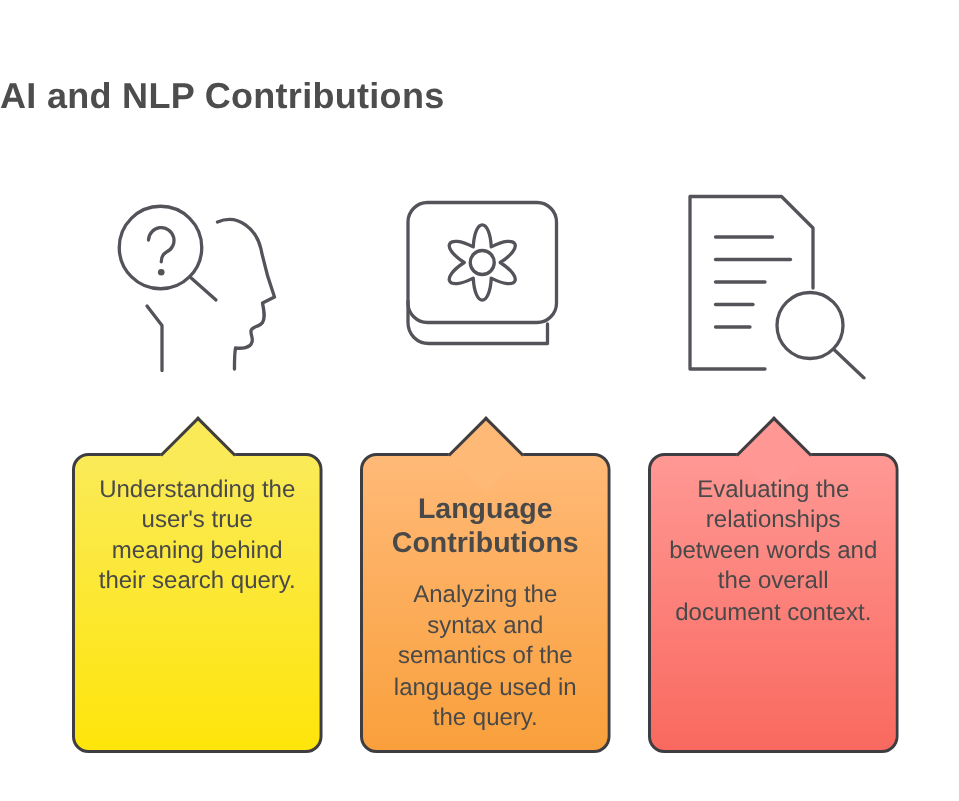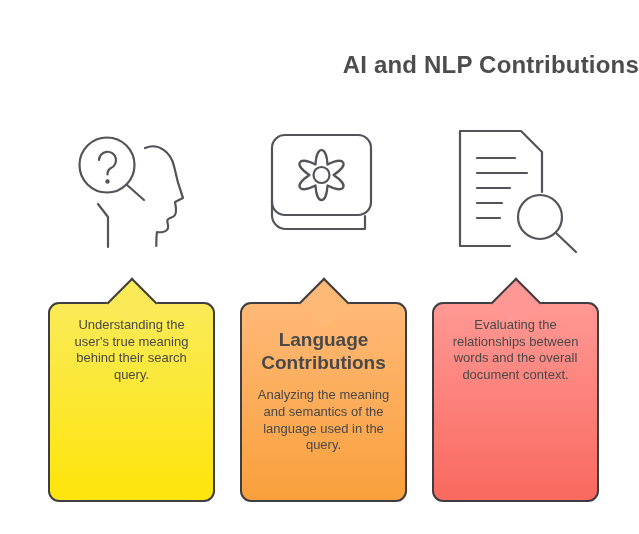--- a/index.html
+++ b/index.html
@@ -1,21 +1,21 @@
 <!DOCTYPE html>
 <html><head>
 <meta charset="utf-8">
 <style>
   html,body { margin:0; padding:0; background:#ffffff; }
   body { width:639px; height:534px; font-family:"Liberation Sans", sans-serif; }
   .stage { position:relative; width:639px; height:534px; background:#ffffff; overflow:hidden; }
 
   .page-title {
     position:absolute; top:51px; left:0; width:100%;
-    text-align:right; font-size:24px; font-weight:bold;
+    text-align:left; font-size:24px; font-weight:bold;
     color:#4D4D4D; letter-spacing:0.2px;
   }
 
   .icon { position:absolute; }
   .icon svg { display:block; }
 
   .card {
     position:absolute; top:302px; width:167px; height:200px;
     box-sizing:border-box; border:2px solid #3E3E42; border-radius:11px;
     text-align:center;
@@ -37,21 +37,21 @@
   .card-orange .pointer { background:#FFB977; }
   .card-red    .pointer { background:#FF9894; }
 
   .card-title {
     position:relative; z-index:2;
     margin:24px 8px 0; font-size:19px; line-height:1.22;
     font-weight:bold; color:#494949;
   }
   .card-desc {
     position:relative; z-index:2;
-    margin:13px 12px 0; font-size:13px; line-height:1.28;
+    margin:13px 12px 0; font-size:16px; line-height:1.28;
     color:#494949;
     text-align:center;
   }
 
   .stroke { fill:none; stroke:#53535A; stroke-width:2.2; stroke-linecap:round; stroke-linejoin:round; }
 </style>
 </head>
 <body>
 
 <div class="stage">
@@ -92,21 +92,21 @@
   </div>
 
   <div class="card card-1 card-yellow">
     <div class="pointer"></div>
     <div class="card-desc">Understanding the user's true meaning behind their search query.</div>
   </div>
 
   <div class="card card-2 card-orange">
     <div class="pointer"></div>
     <div class="card-title">Language Contributions</div>
-    <div class="card-desc">Analyzing the meaning and semantics of the language used in the query.</div>
+    <div class="card-desc">Analyzing the syntax and semantics of the language used in the query.</div>
   </div>
 
   <div class="card card-3 card-red">
     <div class="pointer"></div>
     <div class="card-desc">Evaluating the relationships between words and the overall document context.</div>
   </div>
 
 </div>
 
 </body></html>

